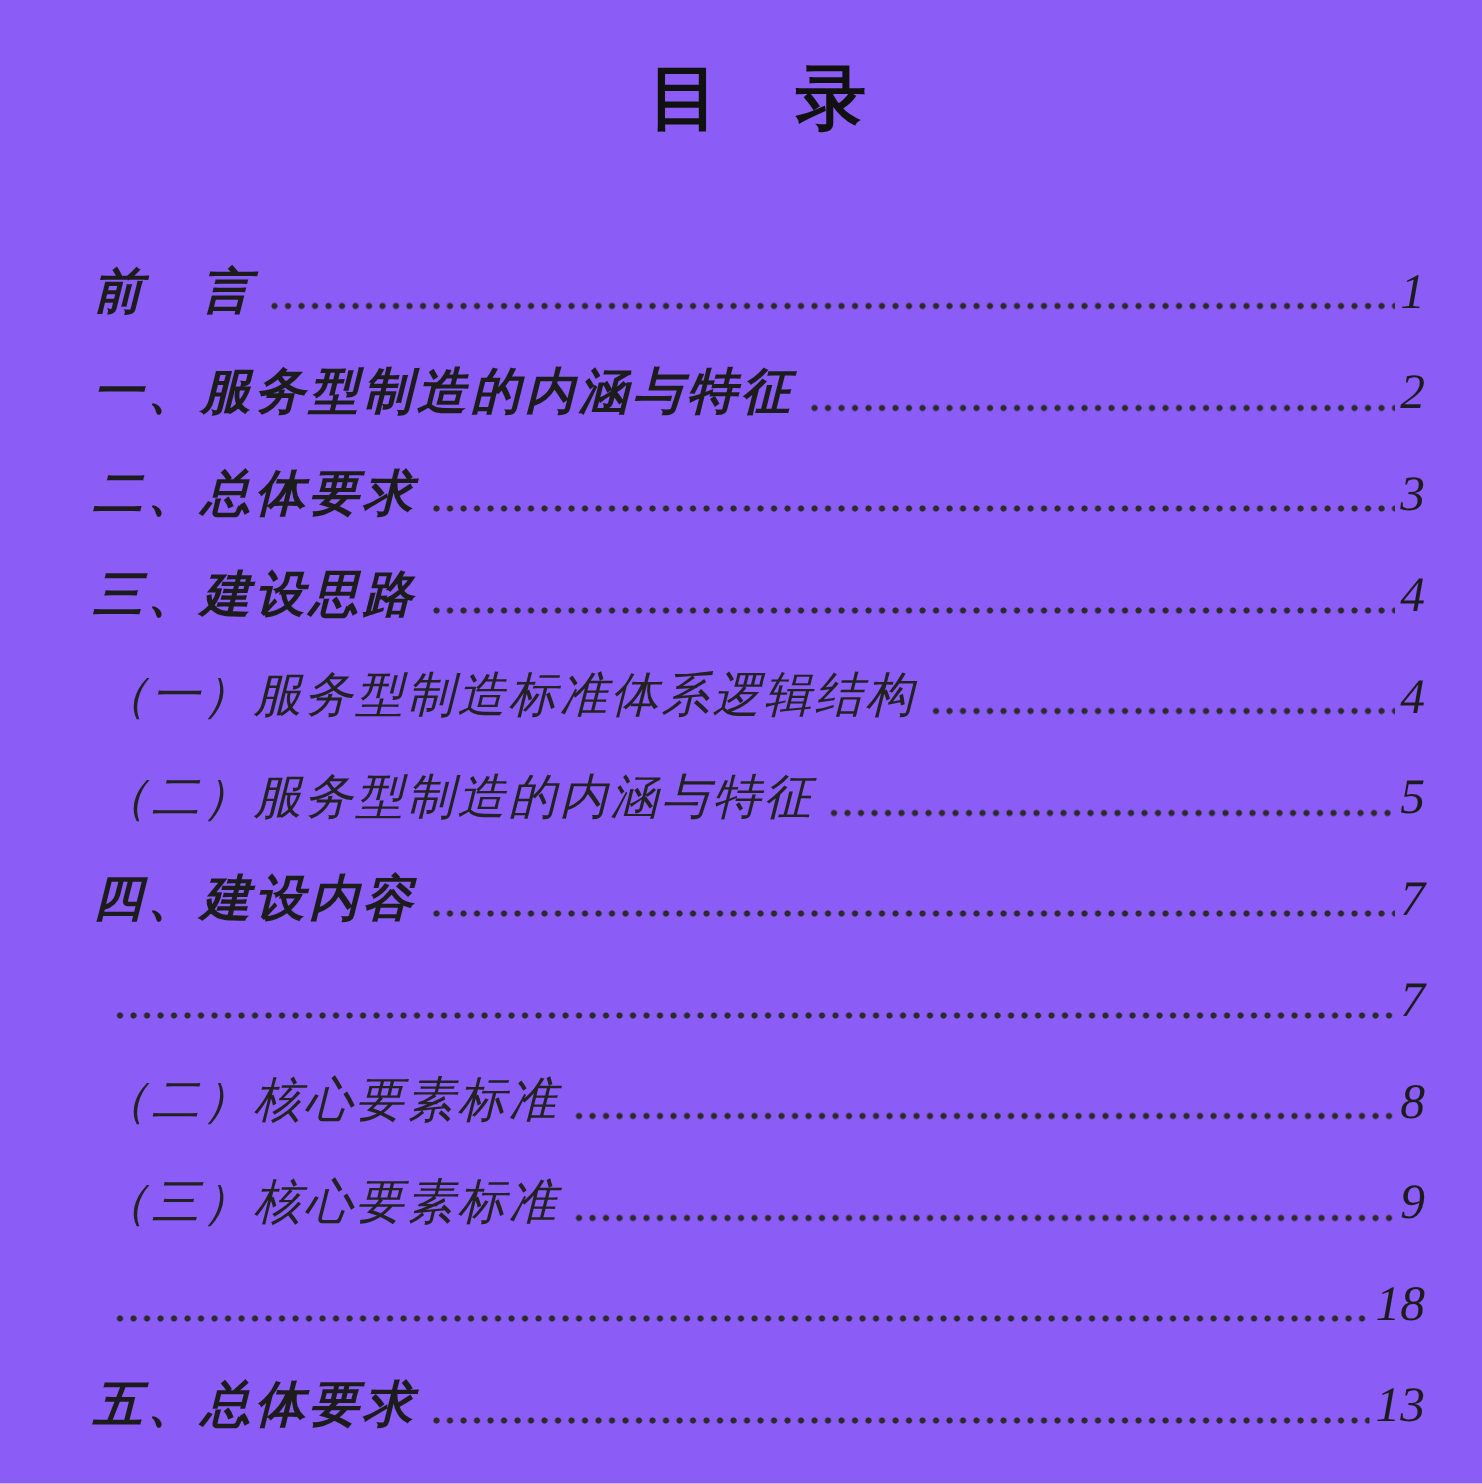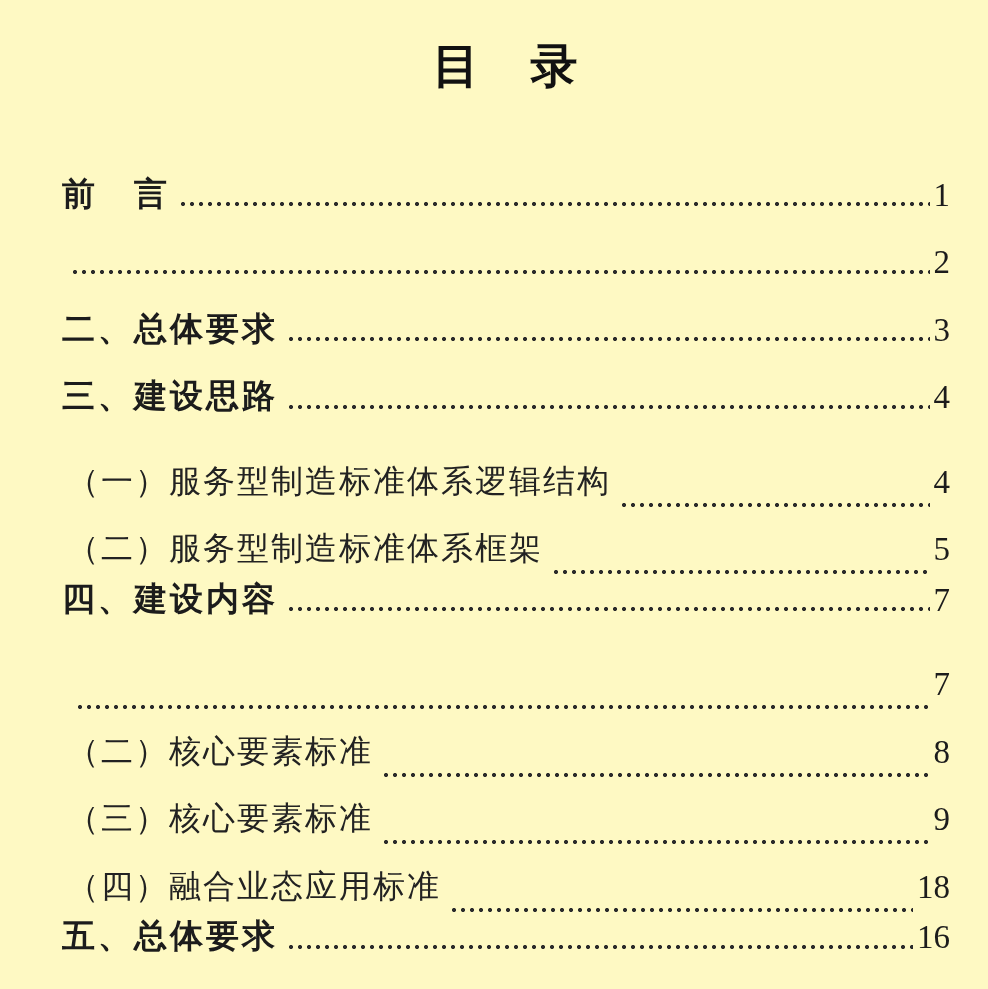--- a/index.html
+++ b/index.html
@@ -1,20 +1,20 @@
 <!DOCTYPE html>
 <html><head>
 <meta charset="utf-8">
 <style>
   html, body { margin: 0; padding: 0; background: #ffffff; }
   .page {
     position: relative;
     width: 988px;
     height: 989px;
-    background: #fef9c3;
+    background: #8b5cf6;
     box-sizing: border-box;
     padding: 30px 38px 0 62px;
     overflow: hidden;
     color: #1c1c1c;
   }
   .title {
     margin: 8px 0 65px 0;
     text-align: center;
     font-family: "Liberation Serif", "DejaVu Serif", serif;
     font-weight: 700;
@@ -22,33 +22,34 @@
     line-height: 1.2;
     color: #111111;
     letter-spacing: 2px;
   }
   .toc { display: block; }
   .toc-row {
     display: flex;
     align-items: center;
     height: 67.5px;
     white-space: nowrap;
+    font-style: italic;
   }
   .toc-row .label {
     flex: 0 0 auto;
     line-height: 1;
   }
   .chapter .label {
     font-family: "Liberation Sans", "DejaVu Sans", sans-serif;
     font-weight: 700;
     font-size: 33px;
     letter-spacing: 3px;
     color: #1c1c1c;
   }
-  .section { padding-left: 5px; align-items: flex-end; }
+  .section { padding-left: 5px; }
   .section .label {
     font-family: "Liberation Serif", "DejaVu Serif", serif;
     font-weight: 400;
     font-size: 32px;
     letter-spacing: 2px;
     color: #222222;
   }
   .dots {
     flex: 1 1 auto;
     height: 6px;
@@ -79,20 +80,21 @@
 
   <div class="toc">
 
     <div class="toc-row chapter">
       <span class="label">前　言</span>
       <span class="dots"></span>
       <span class="pagenum">1</span>
     </div>
 
     <div class="toc-row chapter">
+      <span class="label">一、服务型制造的内涵与特征</span>
       <span class="dots"></span>
       <span class="pagenum">2</span>
     </div>
 
     <div class="toc-row chapter">
       <span class="label">二、总体要求</span>
       <span class="dots"></span>
       <span class="pagenum">3</span>
     </div>
 
@@ -102,21 +104,21 @@
       <span class="pagenum">4</span>
     </div>
 
     <div class="toc-row section">
       <span class="label">（一）服务型制造标准体系逻辑结构</span>
       <span class="dots"></span>
       <span class="pagenum">4</span>
     </div>
 
     <div class="toc-row section">
-      <span class="label">（二）服务型制造标准体系框架</span>
+      <span class="label">（二）服务型制造的内涵与特征</span>
       <span class="dots"></span>
       <span class="pagenum">5</span>
     </div>
 
     <div class="toc-row chapter">
       <span class="label">四、建设内容</span>
       <span class="dots"></span>
       <span class="pagenum">7</span>
     </div>
 
@@ -131,25 +133,24 @@
       <span class="pagenum">8</span>
     </div>
 
     <div class="toc-row section">
       <span class="label">（三）核心要素标准</span>
       <span class="dots"></span>
       <span class="pagenum">9</span>
     </div>
 
     <div class="toc-row section">
-      <span class="label">（四）融合业态应用标准</span>
       <span class="dots"></span>
       <span class="pagenum">18</span>
     </div>
 
     <div class="toc-row chapter">
       <span class="label">五、总体要求</span>
       <span class="dots"></span>
-      <span class="pagenum">16</span>
+      <span class="pagenum">13</span>
     </div>
 
   </div>
 </div>
 
 </body></html>

